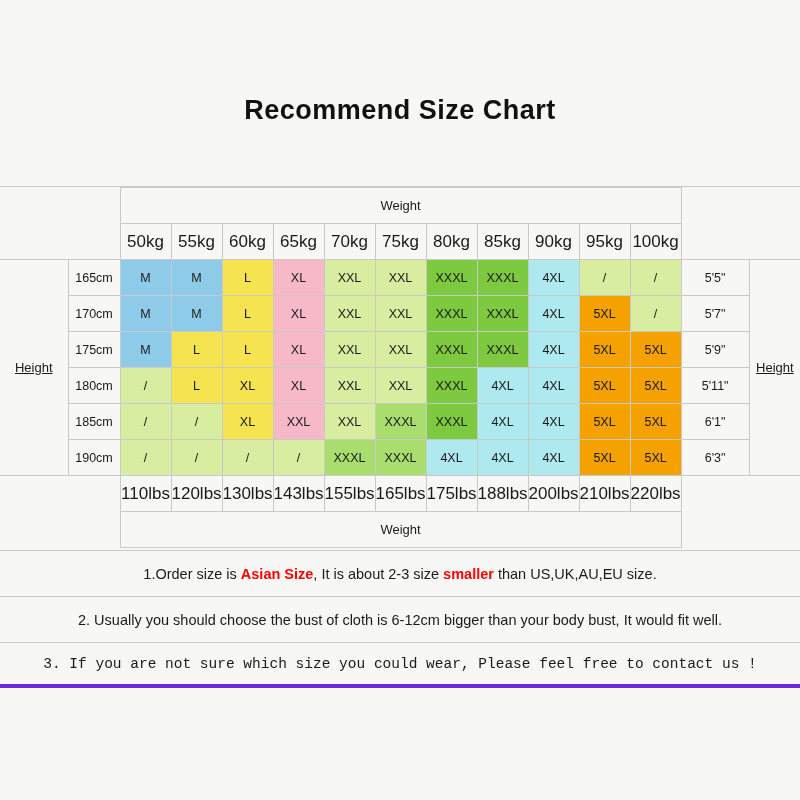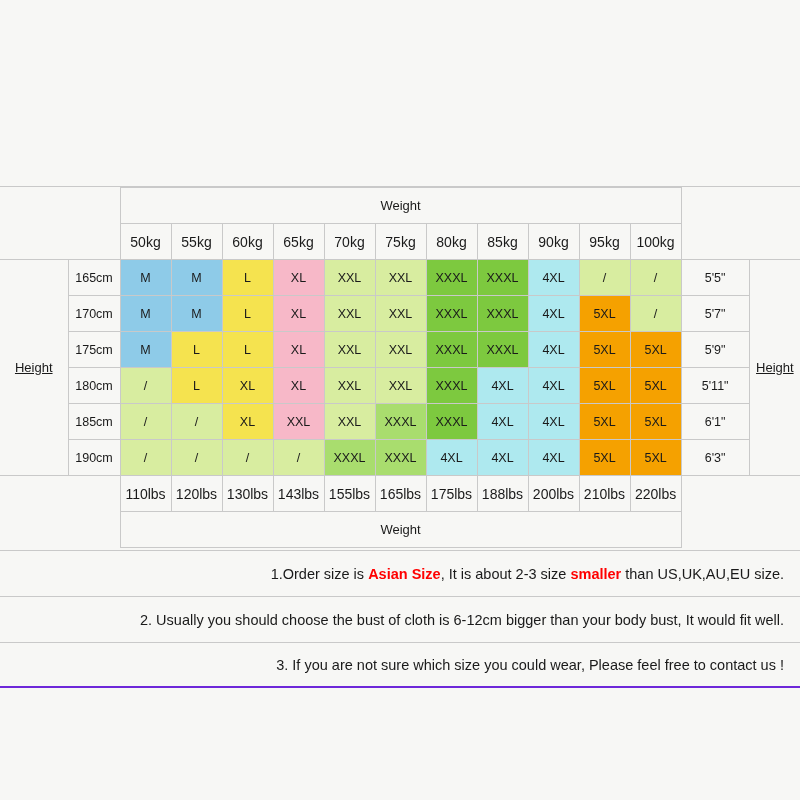--- a/index.html
+++ b/index.html
@@ -63,64 +63,65 @@
   }
   .nobox-l { border-left: none !important; }
   .nobox-r { border-right: none !important; }
   .hdr-span {
     font-weight: bold;
     font-size: 13px;
     height: 38px;
   }
   .wcol {
     font-weight: normal;
-    font-size: 14px;
+    font-size: 17px;
   }
   .height-label {
     font-weight: bold;
     font-size: 13px;
     text-decoration: underline;
   }
   .ft-cell { font-size: 12.5px; }
   .notes {
     position: absolute;
     left: 0;
     width: 800px;
     box-sizing: border-box;
   }
   .note-row {
     border-top: 1px solid #c9c9c9;
     height: 46px;
     display: flex;
     align-items: center;
-    justify-content: flex-end;
+    justify-content: center;
     font-size: 14.5px;
     padding: 16px 16px;
     box-sizing: border-box;
     background: #f7f7f5;
   }
-  .note-row:last-child { border-bottom: 2px solid #6d28d9; }
+  .note-row:last-child { border-bottom: 4px solid #6d28d9; font-family: Liberation Mono, monospace; }
   .red { color: #ff0000; font-weight: bold; }
   .watermark {
     position: absolute;
     left: 190px;
     top: 355px;
     font-size: 46px;
     color: rgba(190,180,120,0.28);
     letter-spacing: 12px;
     font-family: "Liberation Serif", serif;
     pointer-events: none;
     white-space: nowrap;
   }
 </style>
 </head>
 <body>
 
 <div id="page">
 
+  <div class="title">Recommend Size Chart</div>
 
   <div class="chart-wrap">
     <table class="size-table">
       <colgroup>
         <col class="col-edge">
           <col class="col-hdr">
         <col class="col-cell">
           <col class="col-cell">
           <col class="col-cell">
           <col class="col-cell">

